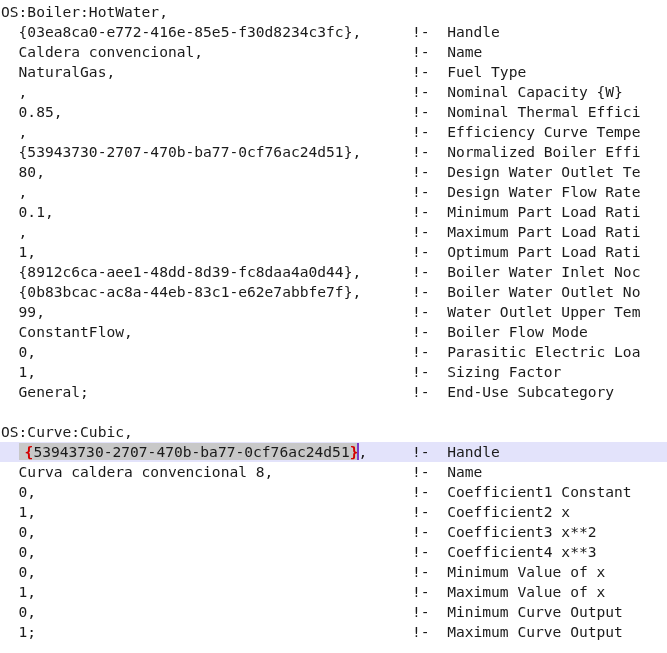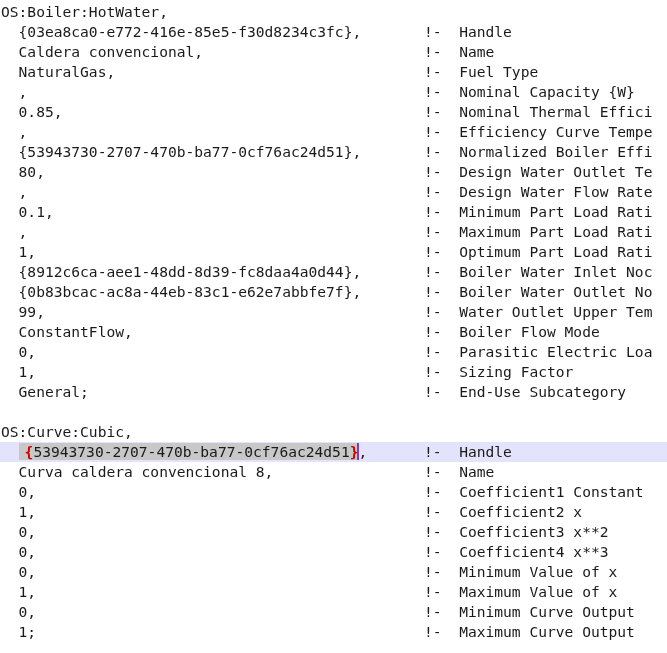--- a/index.html
+++ b/index.html
@@ -43,21 +43,21 @@
   }
   .txt {
     position: absolute;
     top: 0;
     left: 1px;
     white-space: pre;
   }
   .cmt {
     position: absolute;
     top: 0;
-    left: 424px;
+    left: 412px;
     white-space: pre;
     color: #1a1a1a;
   }
   .sel {
     background: #c8c8c8;
     padding-left: 6px;
   }
   .brace {
     color: #d40000;
     font-weight: bold;

